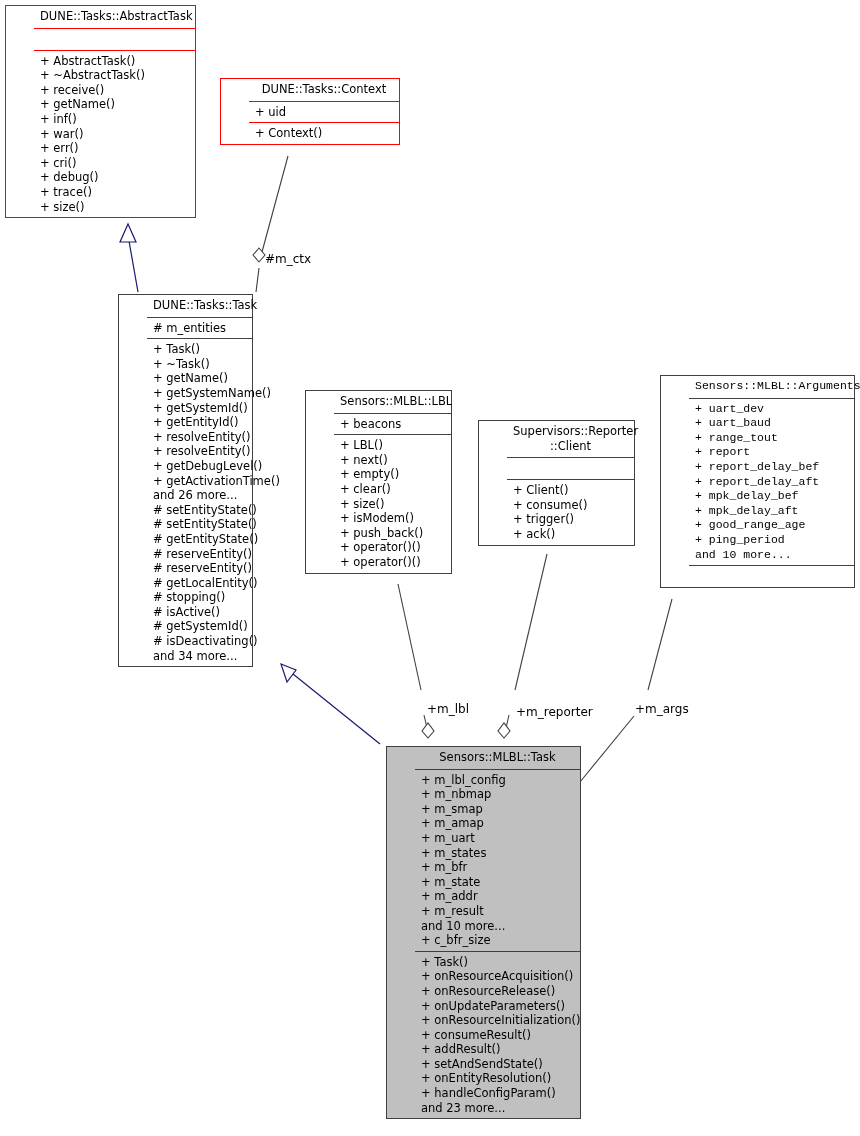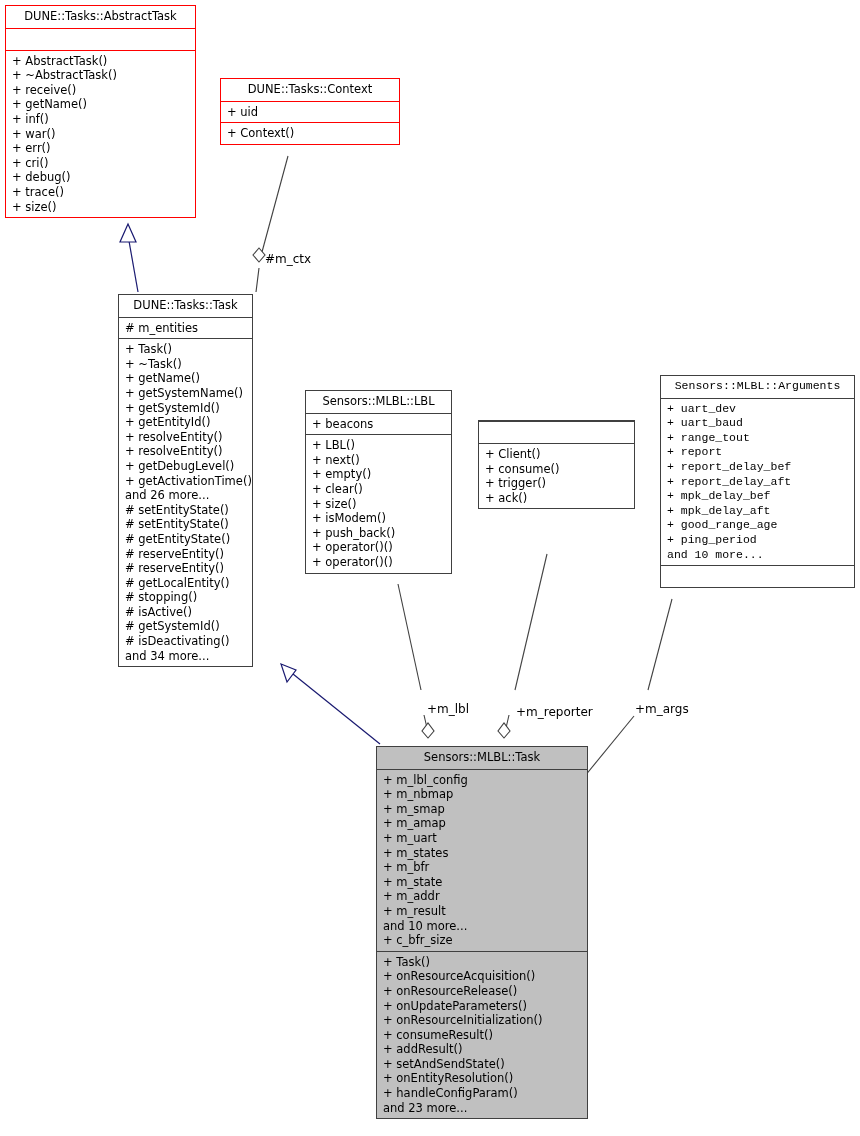--- a/index.html
+++ b/index.html
@@ -27,20 +27,21 @@
     pointer-events: none;
   }
   .uml-node {
     position: absolute;
     box-sizing: border-box;
     background: #ffffff;
     border: 1px solid #000000;
     font-size: 11.5px;
     line-height: 14.6px;
     color: #000000;
+    padding-left: 28px;
   }
   .uml-node.red {
     border: 1px solid #ff0000;
   }
   .uml-node.shaded {
     background: #c0c0c0;
     border: 1px solid #404040;
   }
   .uml-node.grey-border {
     border: 1px solid #404040;
@@ -207,20 +208,24 @@
       <span class="uml-row">+ clear()</span>
       <span class="uml-row">+ size()</span>
       <span class="uml-row">+ isModem()</span>
       <span class="uml-row">+ push_back()</span>
       <span class="uml-row">+ operator()()</span>
       <span class="uml-row">+ operator()()</span>
     </div>
   </div>
 
   <div class="uml-node grey-border" style="left:478px; top:420px; width:157px;">
+    <div class="uml-title wrap">
+      <span>Supervisors::Reporter</span><br>
+      <span>::Client</span>
+    </div>
     <div class="uml-sep"></div>
     <div class="uml-compartment empty"></div>
     <div class="uml-sep"></div>
     <div class="uml-compartment">
       <span class="uml-row">+ Client()</span>
       <span class="uml-row">+ consume()</span>
       <span class="uml-row">+ trigger()</span>
       <span class="uml-row">+ ack()</span>
     </div>
   </div>
@@ -238,21 +243,21 @@
       <span class="uml-row">+ mpk_delay_bef</span>
       <span class="uml-row">+ mpk_delay_aft</span>
       <span class="uml-row">+ good_range_age</span>
       <span class="uml-row">+ ping_period</span>
       <span class="uml-row">and 10 more...</span>
     </div>
     <div class="uml-sep"></div>
     <div class="uml-compartment empty"></div>
   </div>
 
-  <div class="uml-node shaded" style="left:376px; top:746px; width:212px;">
+  <div class="uml-node shaded" style="left:386px; top:746px; width:195px;">
     <div class="uml-title">Sensors::MLBL::Task</div>
     <div class="uml-sep"></div>
     <div class="uml-compartment">
       <span class="uml-row">+ m_lbl_config</span>
       <span class="uml-row">+ m_nbmap</span>
       <span class="uml-row">+ m_smap</span>
       <span class="uml-row">+ m_amap</span>
       <span class="uml-row">+ m_uart</span>
       <span class="uml-row">+ m_states</span>
       <span class="uml-row">+ m_bfr</span>

